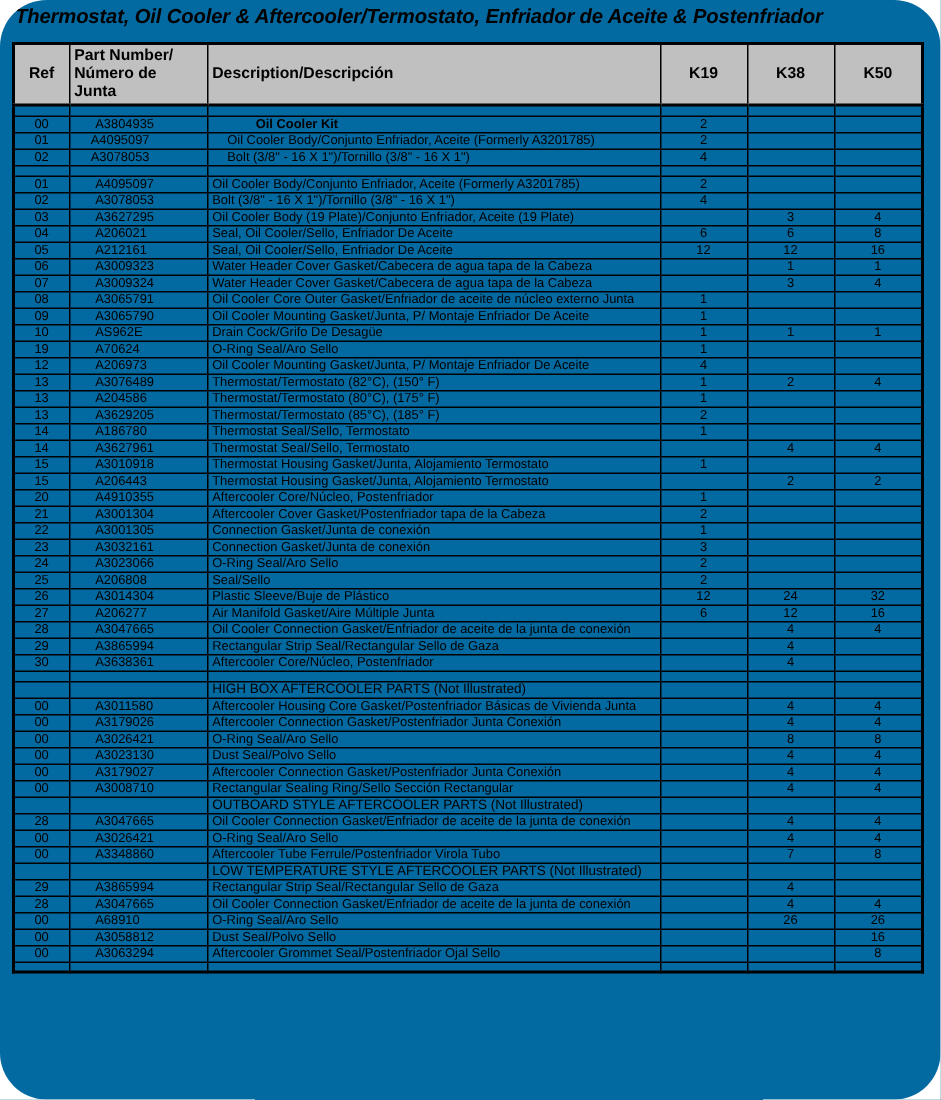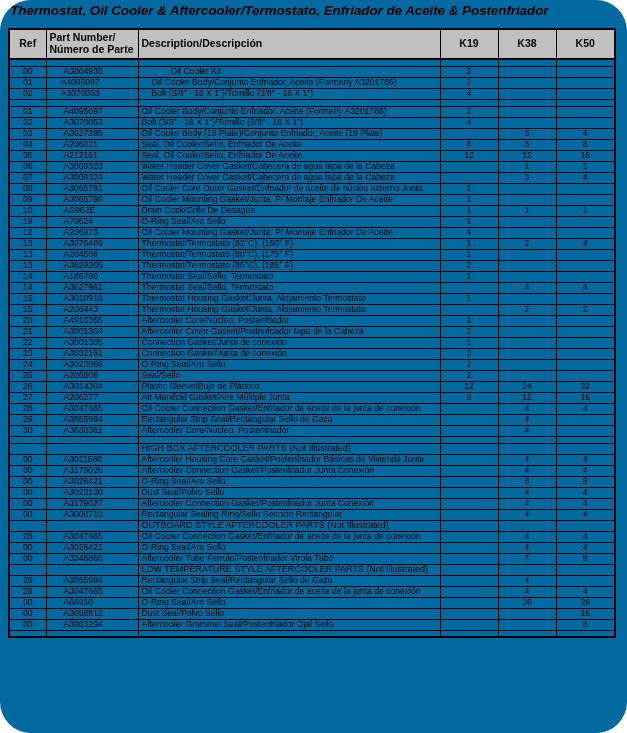--- a/index.html
+++ b/index.html
@@ -76,21 +76,21 @@
   }
   tbody td.ref  { text-align: center; }
   tbody td.pn   { text-align: left; padding-left: 17px; }
   tbody td.desc { text-align: left; padding-left: 3px; }
   tbody td.qty  { text-align: center; }
 
   tbody tr.indent td.pn   { padding-left: 14px; }
   tbody tr.indent td.desc { padding-left: 13px; }
 
   tbody tr.section td.desc { font-weight: normal; font-size: 9px; }
-  tbody tr.kit td.desc { font-weight: normal; padding-left: 32px; }
+  tbody tr.kit td.desc { font-weight: bold; padding-left: 32px; }
   tbody tr.spacer td { height: 7px; }
 
   #page-number {
     position: absolute;
     left: 0; top: 751px;
     width: 627px;
     text-align: right;
     font-size: 8px;
     color: #d8d8d8;
   }
@@ -110,21 +110,21 @@
           <col class="c-desc">
         <col class="c-k19">
           <col class="c-k38">
           <col class="c-k50">
       </colgroup>
       <thead>
         <tr>
           <th class="h-ref">Ref</th>
           <th class="h-pn">
             <span>Part Number/</span><br>
-            <span>Número de Parte</span>
+            <span>Número de Junta</span>
           </th>
           <th class="h-desc">Description/Descripción</th>
           <th class="h-k">K19</th>
           <th class="h-k">K38</th>
           <th class="h-k">K50</th>
         </tr>
       </thead>
       <tbody id="table-body">
           <tr class="spacer">
             <td class="ref"></td>

